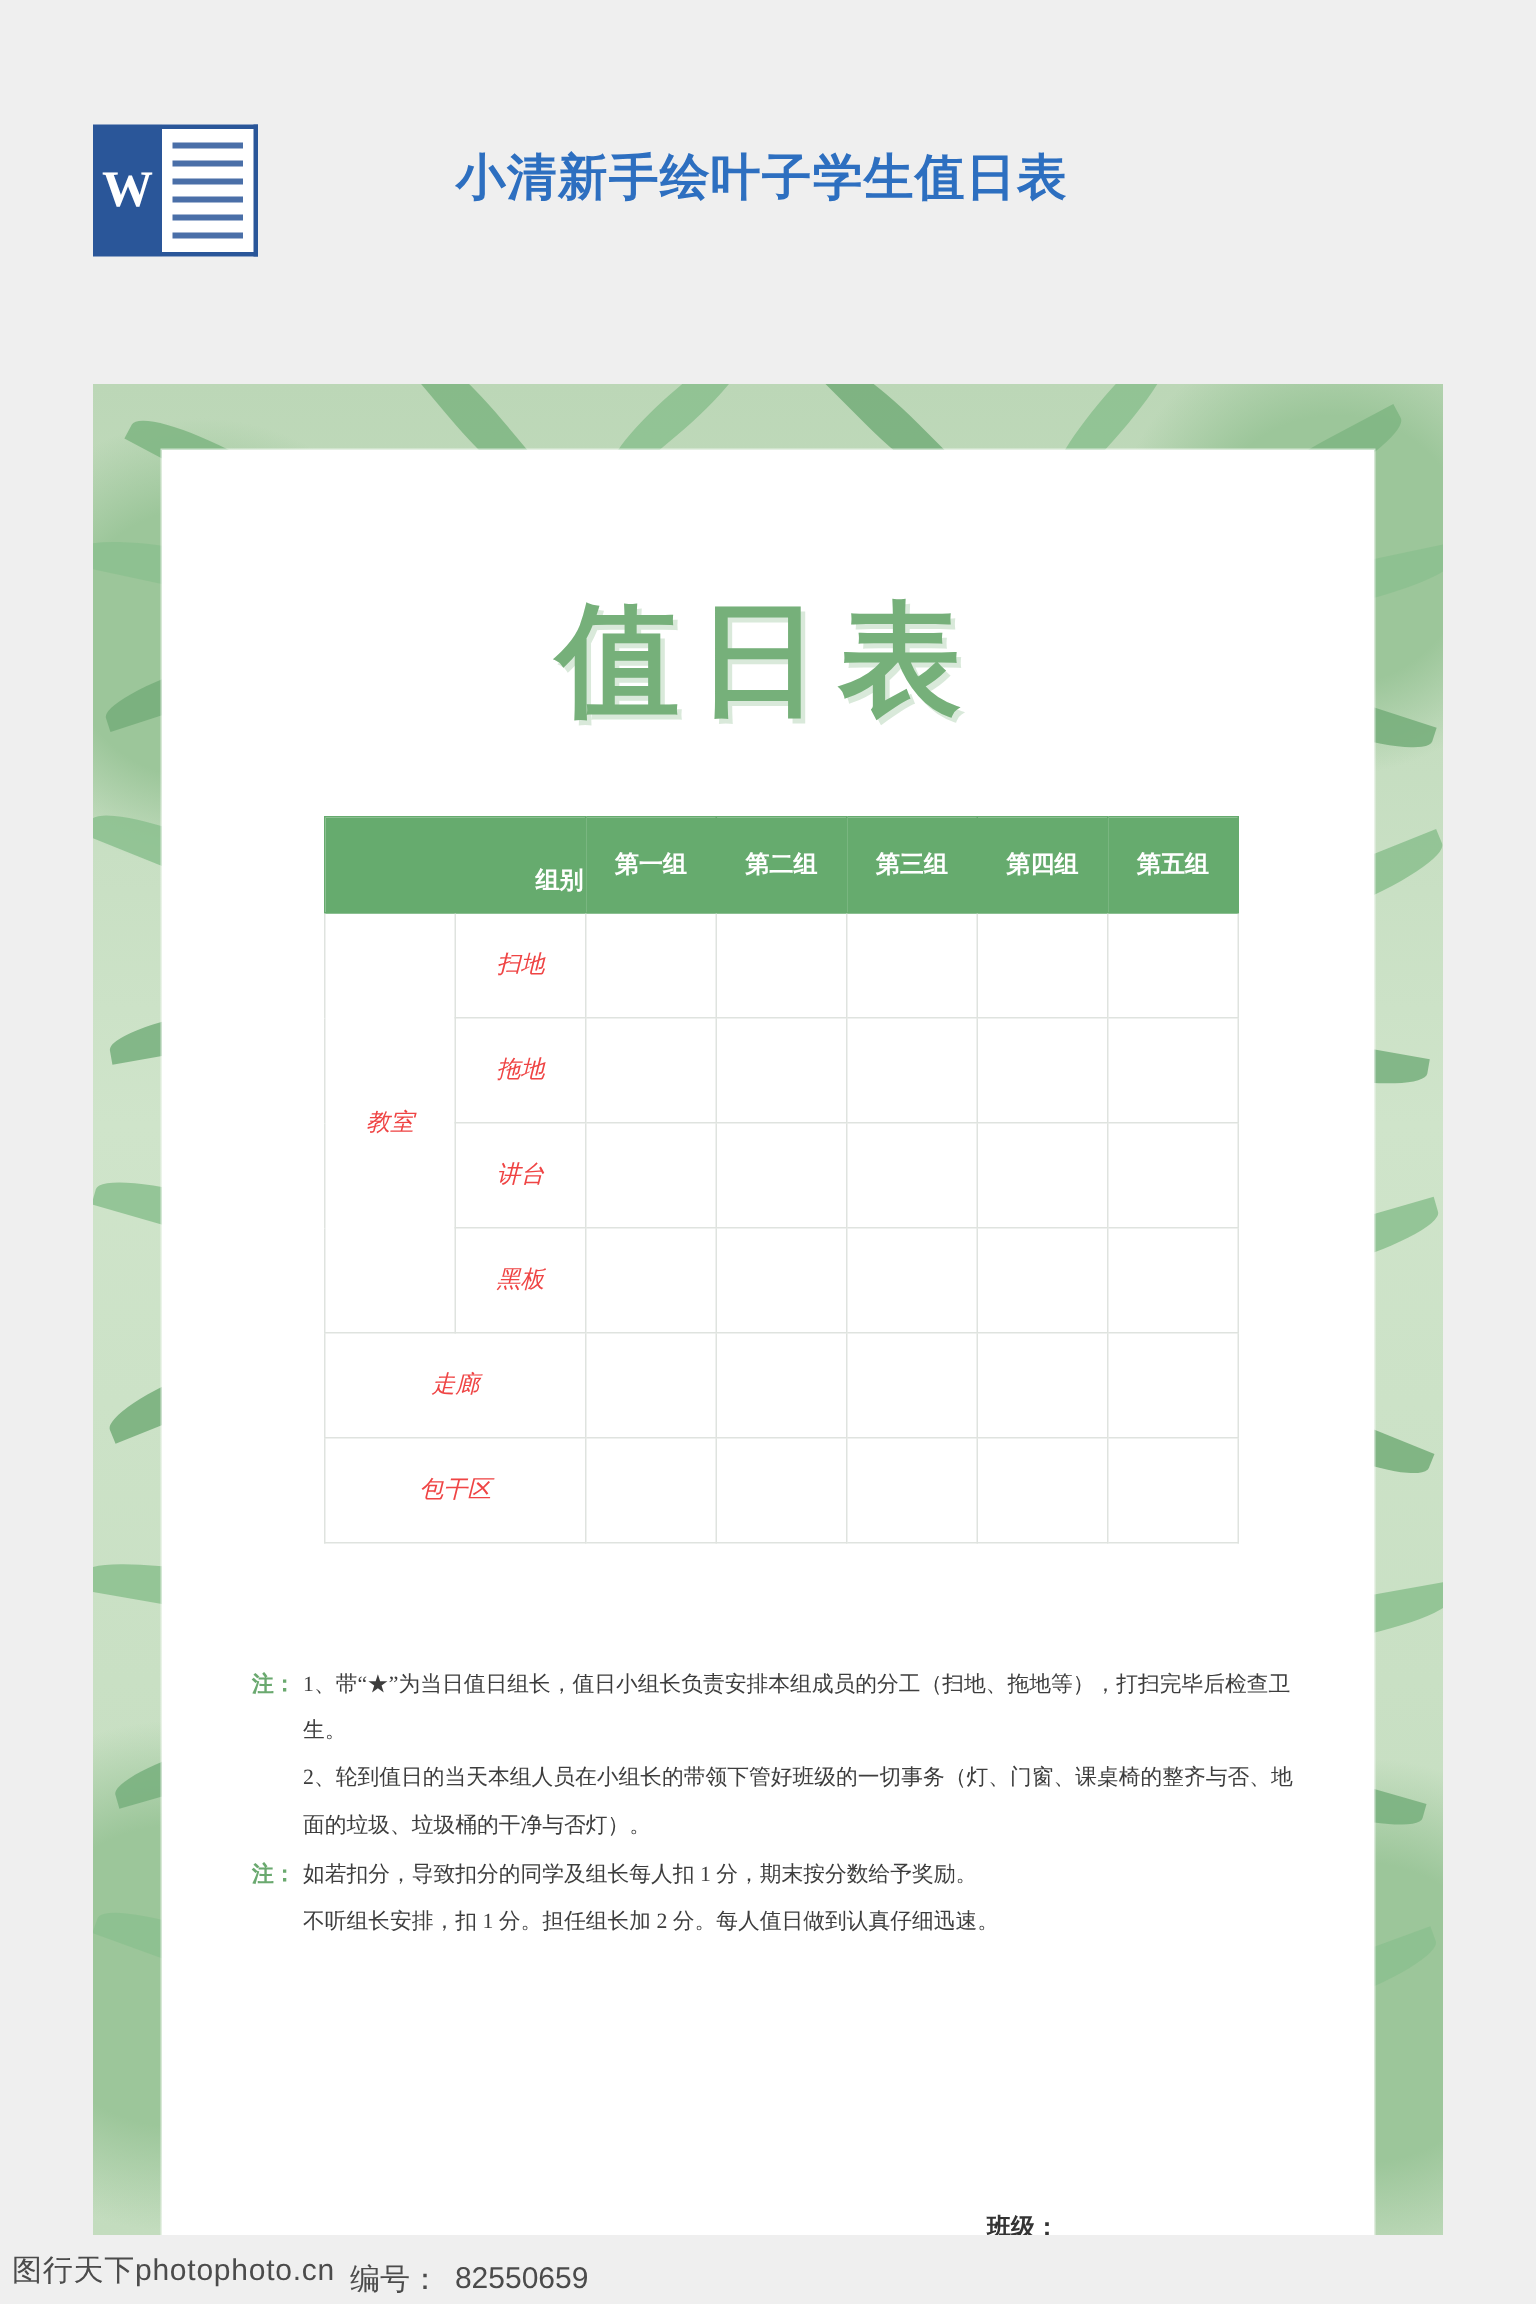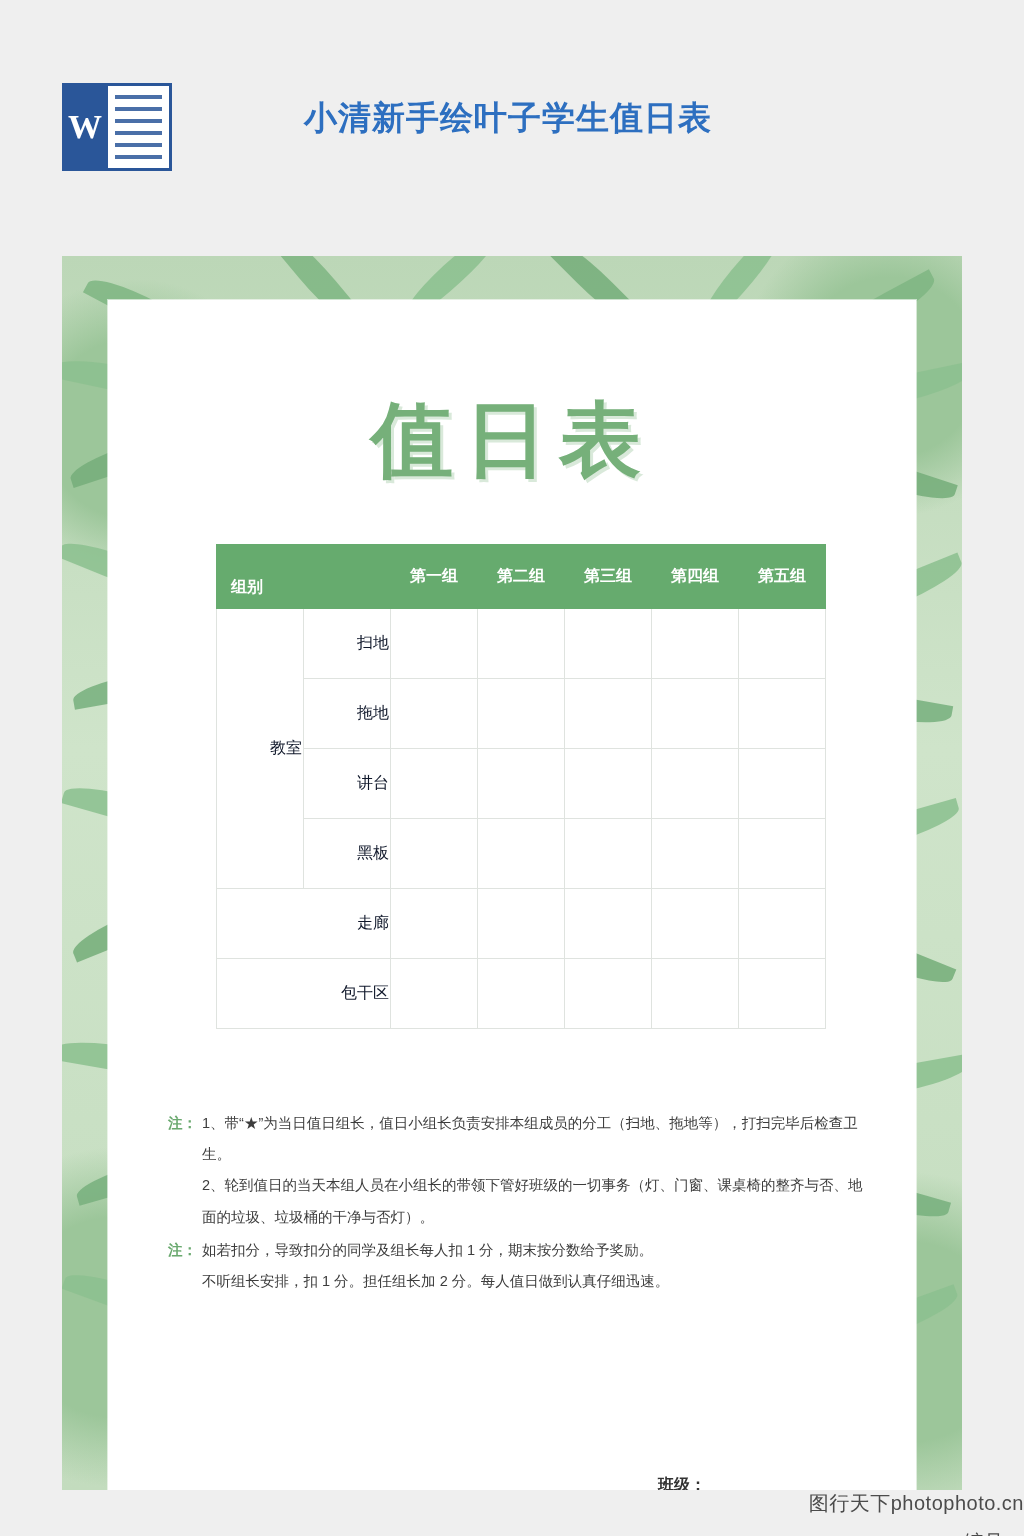--- a/index.html
+++ b/index.html
@@ -137,32 +137,33 @@
   }
   table.duty th {
     background: #66ab6e;
     color: #fff;
     height: 64px;
     font-size: 16px;
     font-weight: bold;
     border: 1px solid #66ab6e;
   }
   table.duty th.corner {
-    text-align: left;
+    text-align: right;
     padding-left: 14px;
     vertical-align: bottom;
     padding-bottom: 10px;
     margin-left: 46px;
   }
   table.duty td {
     border: 1px solid #dfe3df;
     height: 70px;
-    text-align: right;
+    text-align: center;
     font-size: 15px;
-    color: #0f172a;
+    color: #ef4444;
+    font-style: italic;
   }
   table.duty td.rowlabel-vert {
     width: 76px;
     font-size: 16px;
   }
   table.duty td.subrow {
     width: 72px;
     font-size: 16px;
   }
   table.duty td.wide-label {
@@ -179,21 +180,21 @@
     line-height: 2.15;
   }
   .notes .blk { display: flex; align-items: flex-start; margin-bottom: 2px; }
   .notes .tag {
     color: #6aa96f;
     font-weight: bold;
     width: 34px;
     flex: none;
   }
   .notes .body { flex: 1; }
-  .notes p { margin: 0; }
+  .notes p { margin: 0; font-family: Liberation Serif, serif; }
 
   
   .classline {
     position: absolute;
     right: 42px; bottom: 48px;
     display: flex;
     align-items: flex-end;
     font-size: 16px;
     font-weight: bold;
     color: #333;
@@ -204,26 +205,25 @@
     margin-left: 8px;
     height: 14px;
   }
 
   
   .footer {
     position: absolute;
     left: 0; bottom: 0;
     width: 1024px; height: 46px;
     display: flex;
-    align-items: flex-end;
+    align-items: center;
     padding-left: 8px;
     font-size: 20px;
     color: #4b4b4b;
     background: transparent;
-    flex-direction: column;
   }
   .footer .site { letter-spacing: .5px; }
   .footer .num { margin-left: 10px; margin-top: 12px; }
 </style>
 </head>
 <body>
 
 <div class="page">
 
   <div class="header">

